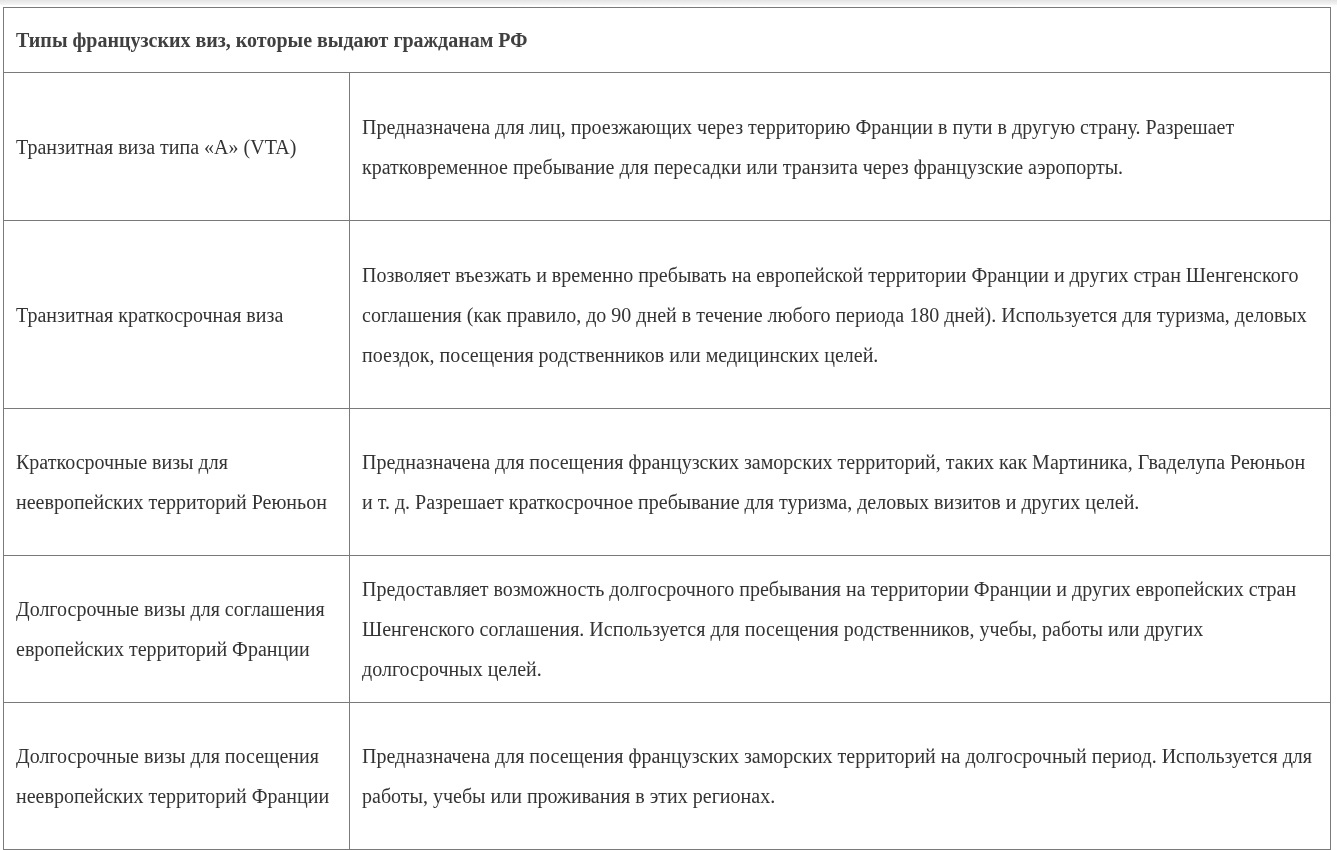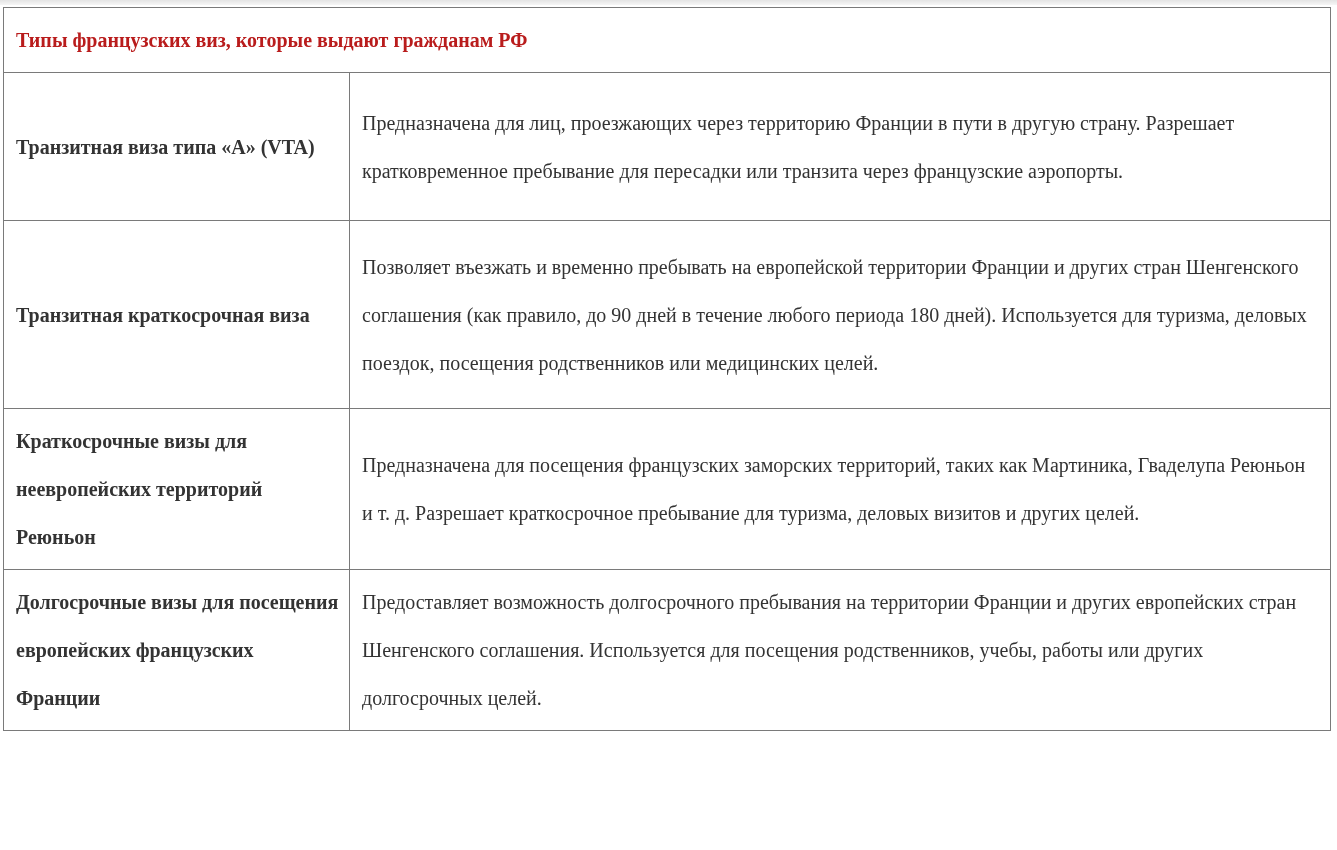--- a/index.html
+++ b/index.html
@@ -3,23 +3,23 @@
 <meta charset="utf-8">
 <style>
   html, body { margin: 0; padding: 0; background: #ffffff; }
   body { width: 1337px; height: 850px; overflow: hidden; position: relative; }
   .top-shadow { position: absolute; left: 0; top: 0; width: 1337px; height: 5px;
     background: linear-gradient(#e4e4e4, #f6f6f6); }
   table { position: absolute; left: 3px; top: 7px; width: 1328px;
     border-collapse: collapse; font-family: "Liberation Serif", "DejaVu Serif", serif;
     font-size: 20px; color: #333333; }
   td, th { border: 1px solid #7a7a7a; vertical-align: middle; text-align: left; }
-  th { font-weight: bold; height: 64px; padding: 0 12px; font-size: 20px; color: #b91c1c; }
-  td { padding: 8px 12px; line-height: 48px; }
-  td.col1 { width: 325px; padding-left: 12px; padding-right: 8px; font-weight: bold; }
+  th { font-weight: bold; height: 64px; padding: 0 12px; font-size: 20px; color: #404040; }
+  td { padding: 8px 12px; line-height: 40px; }
+  td.col1 { width: 325px; padding-left: 12px; padding-right: 8px; }
   td.col2 { padding-left: 12px; }
 </style>
 </head>
 <body>
 
 <div class="top-shadow"></div>
 
 <table>
   <thead>
     <tr>
@@ -33,17 +33,21 @@
     </tr>
     <tr style="height:188px">
       <td class="col1">Транзитная краткосрочная виза</td>
       <td class="col2">Позволяет въезжать и временно пребывать на европейской территории Франции и других стран Шенгенского соглашения (как правило, до 90 дней в течение любого периода 180 дней). Используется для туризма, деловых поездок, посещения родственников или медицинских целей.</td>
     </tr>
     <tr style="height:147px">
       <td class="col1">Краткосрочные визы для неевропейских территорий Реюньон</td>
       <td class="col2">Предназначена для посещения французских заморских территорий, таких как Мартиника, Гваделупа Реюньон и т. д. Разрешает краткосрочное пребывание для туризма, деловых визитов и других целей.</td>
     </tr>
     <tr style="height:147px">
-      <td class="col1">Долгосрочные визы для посещения европейских французских Франции</td>
+      <td class="col1">Долгосрочные визы для соглашения европейских территорий Франции</td>
       <td class="col2">Предоставляет возможность долгосрочного пребывания на территории Франции и других европейских стран Шенгенского соглашения. Используется для посещения родственников, учебы, работы или других долгосрочных целей.</td>
+    </tr>
+    <tr style="height:147px">
+      <td class="col1">Долгосрочные визы для посещения неевропейских территорий Франции</td>
+      <td class="col2">Предназначена для посещения французских заморских территорий на долгосрочный период. Используется для работы, учебы или проживания в этих регионах.</td>
     </tr>
   </tbody>
 </table>
 
 </body></html>

